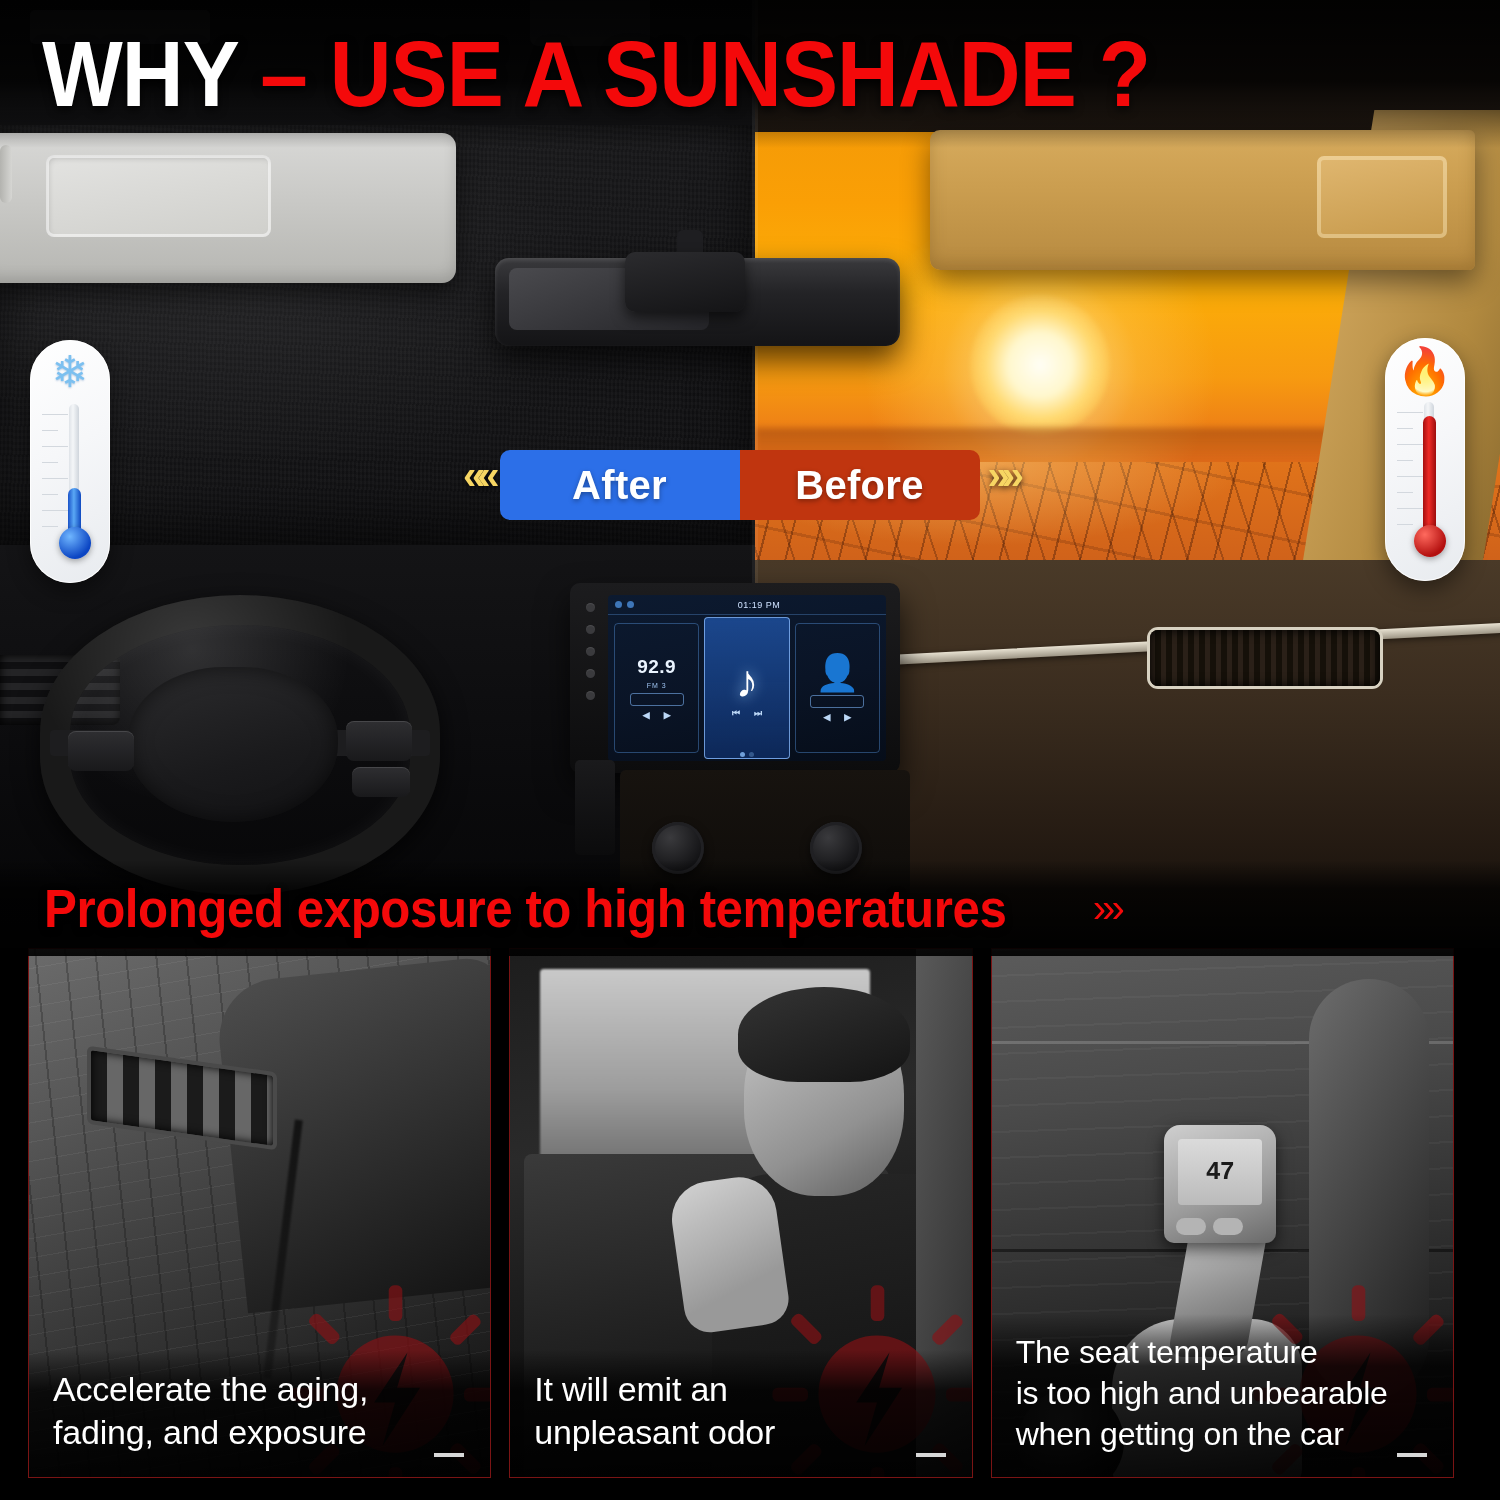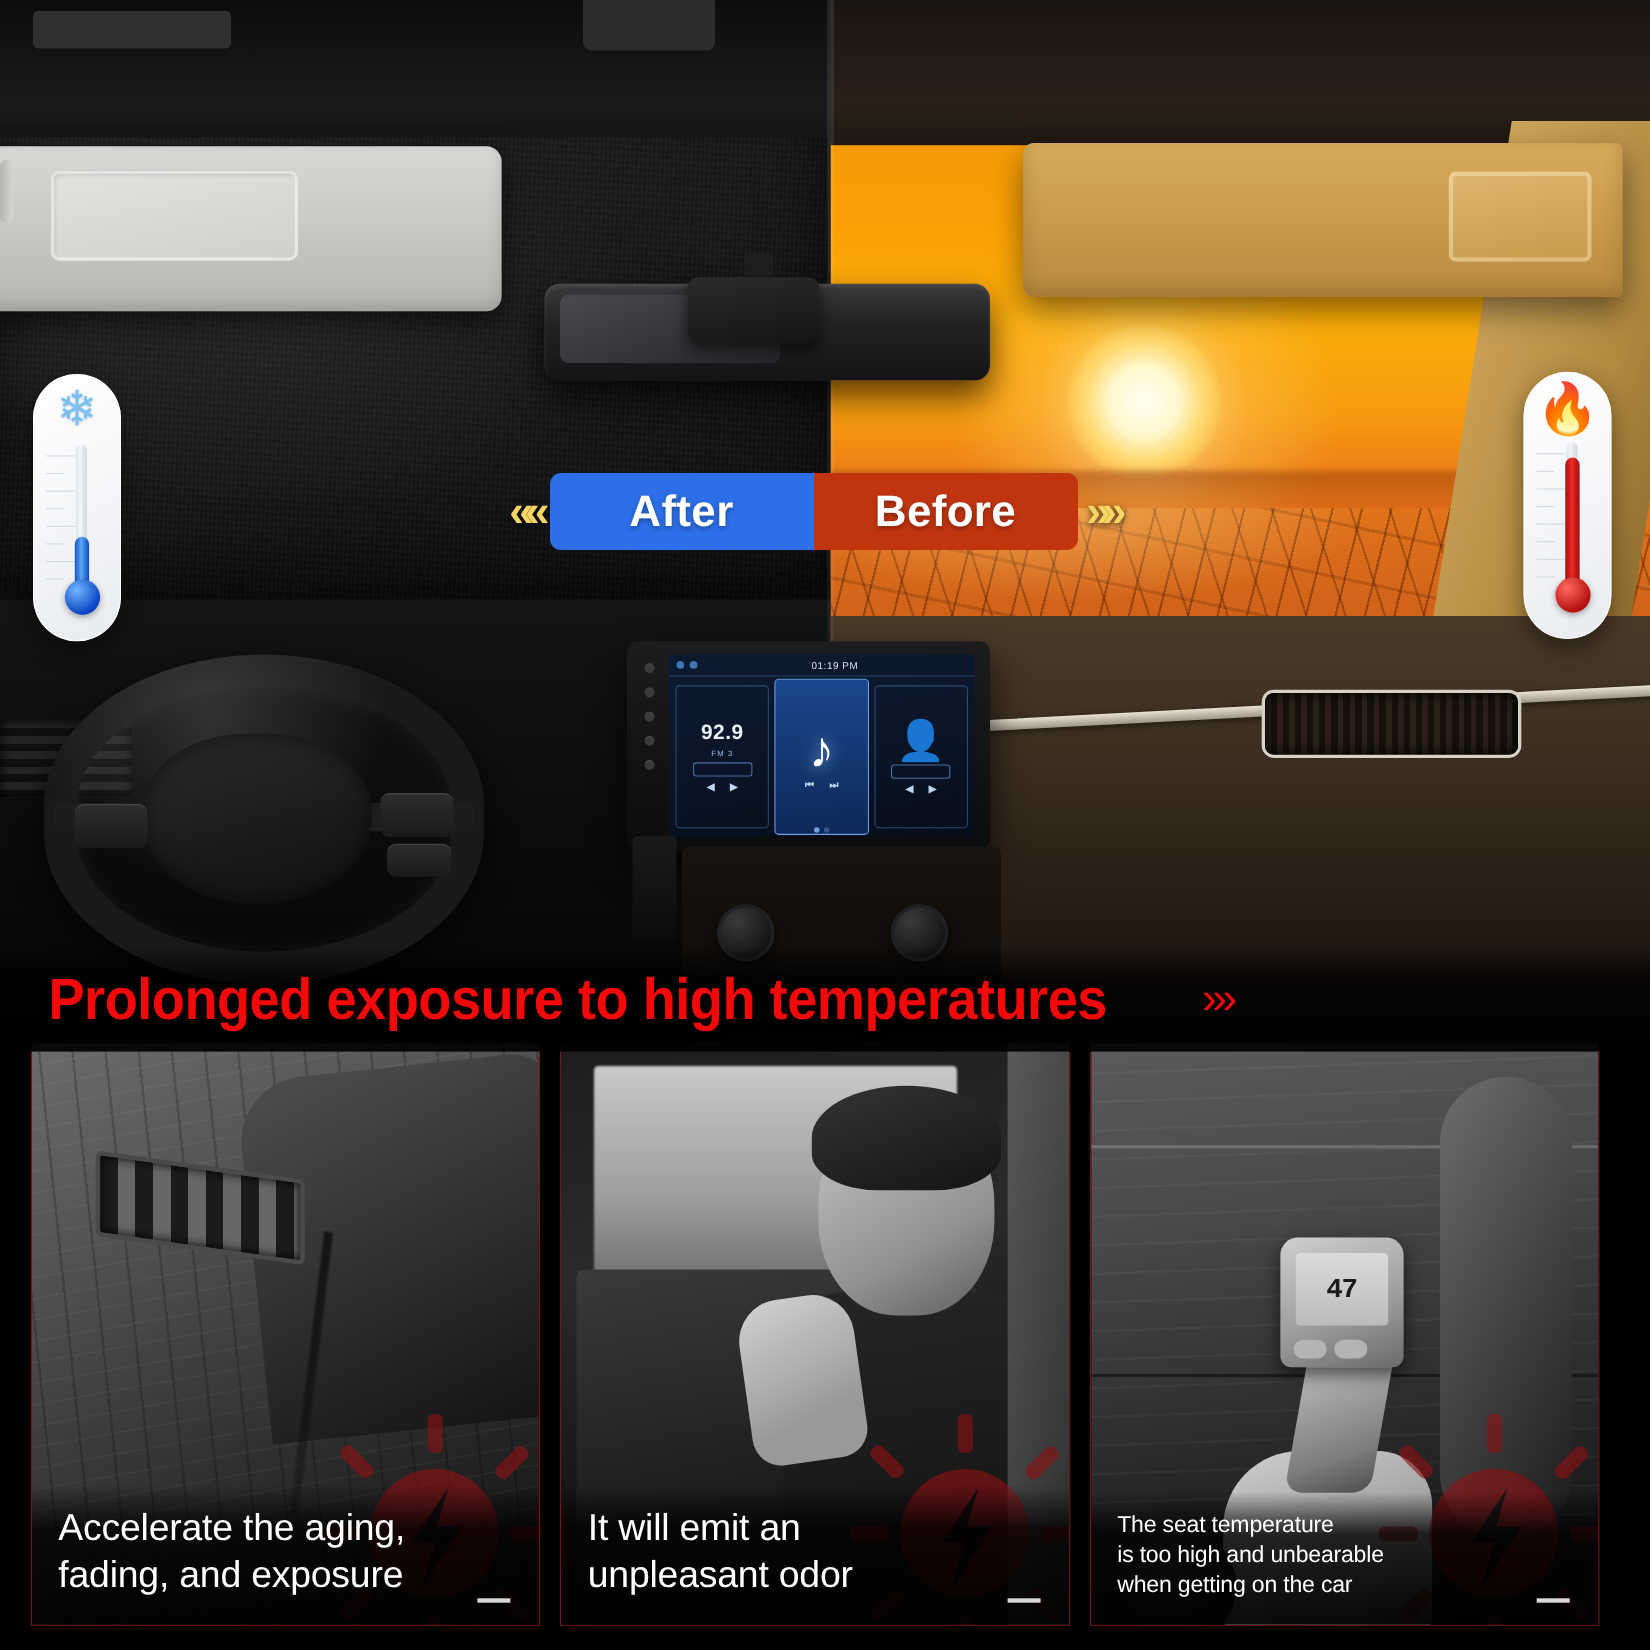--- a/index.html
+++ b/index.html
@@ -156,21 +156,21 @@
     transform:scaleX(.92); transform-origin:left center; white-space:nowrap; }
   .t-white{ color:#fff; text-shadow:0 3px 10px rgba(0,0,0,.85); }
   .t-red{ color:#f4090a; text-shadow:0 3px 10px rgba(0,0,0,.8); }
 
   
   .badges{ position:absolute; left:455px; top:430px; z-index:45; display:flex; align-items:center; }
   .chev{ color:#f7d663; font-size:40px; font-weight:700; letter-spacing:-8px;
          text-shadow:0 2px 6px rgba(0,0,0,.7); padding:0 8px; }
   .badge{ height:70px; display:flex; align-items:center; justify-content:center;
     font-size:40px; font-weight:700; color:#fff; padding:0 34px; letter-spacing:.3px;
-    text-shadow:0 2px 5px rgba(0,0,0,.35); }
+    text-shadow:0 2px 5px rgba(0,0,0,.35);margin-top:20px; }
   .badge.after{ background:#2c6fe8; border-radius:10px 0 0 10px; min-width:240px; }
   .badge.before{ background:#c0350f; border-radius:0 10px 10px 0; min-width:240px; }
 
   
   .thermo{ position:absolute; z-index:45; width:80px; height:243px; border-radius:40px;
     background:linear-gradient(150deg,#ffffff 0%,#f6f7f9 45%,#e8ebef 100%);
     box-shadow:0 8px 22px rgba(0,0,0,.45), inset 0 0 0 1px rgba(255,255,255,.8); }
   .thermo.cold{ left:30px; top:340px; }
   .thermo.hot{ left:1385px; top:338px; }
   .th-ticks{ position:absolute; left:12px; top:74px; width:54px; height:130px; }
@@ -407,20 +407,26 @@
     </div>
 
     <div class="badges">
       <span class="chev">««</span>
       <span class="badge after">After</span>
       <span class="badge before">Before</span>
       <span class="chev">»»</span>
     </div>
   </div>
 
+  <div class="title-bar">
+    <div class="title">
+      <span class="t-white">WHY</span>
+      <span class="t-red">– USE A SUNSHADE ?</span>
+    </div>
+  </div>
 
   <div class="midband">
     <span class="midtext">Prolonged exposure to high temperatures</span>
     <span class="midchev">›››</span>
   </div>
 
   <div class="cards">
 
     <div class="card">
       <div class="card-photo p1">
@@ -505,21 +511,21 @@
           <rect x="94" y="182" width="13" height="34" rx="5"></rect>
           <rect x="0" y="106" width="34" height="13" rx="5"></rect>
           <rect x="166" y="106" width="34" height="13" rx="5"></rect>
           <rect x="26" y="33" width="13" height="34" rx="5" transform="rotate(-45 32 50)"></rect>
           <rect x="161" y="33" width="13" height="34" rx="5" transform="rotate(45 167 50)"></rect>
           <rect x="26" y="157" width="13" height="34" rx="5" transform="rotate(45 32 174)"></rect>
           <rect x="161" y="157" width="13" height="34" rx="5" transform="rotate(-45 167 174)"></rect>
         </g>
         <path d="M112 72 L80 120 H100 L88 162 L124 106 H102 Z" fill="#120607"></path>
       </svg>
-      <div class="cap" style="font-size:21px;">
+      <div class="cap" style="font-size:32px;">
         <span class="line">The seat temperature</span>
         <span class="line">is too high and unbearable</span>
         <span class="line">when getting on the car</span>
         <span class="cap-underscore"></span>
       </div>
     </div>
 
   </div>
 </div>
 

